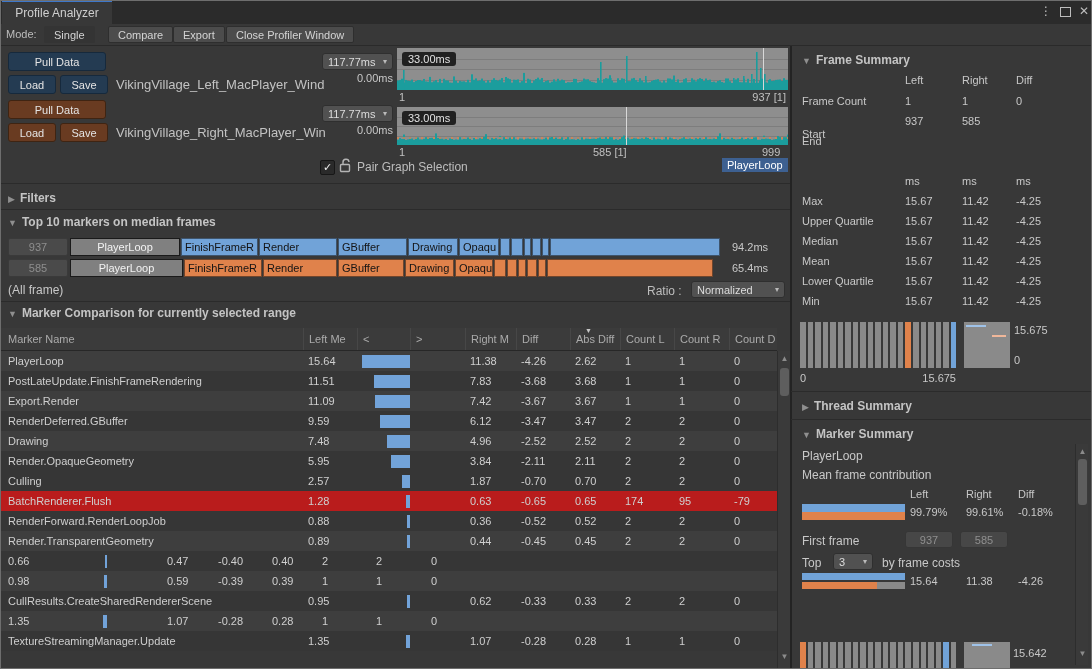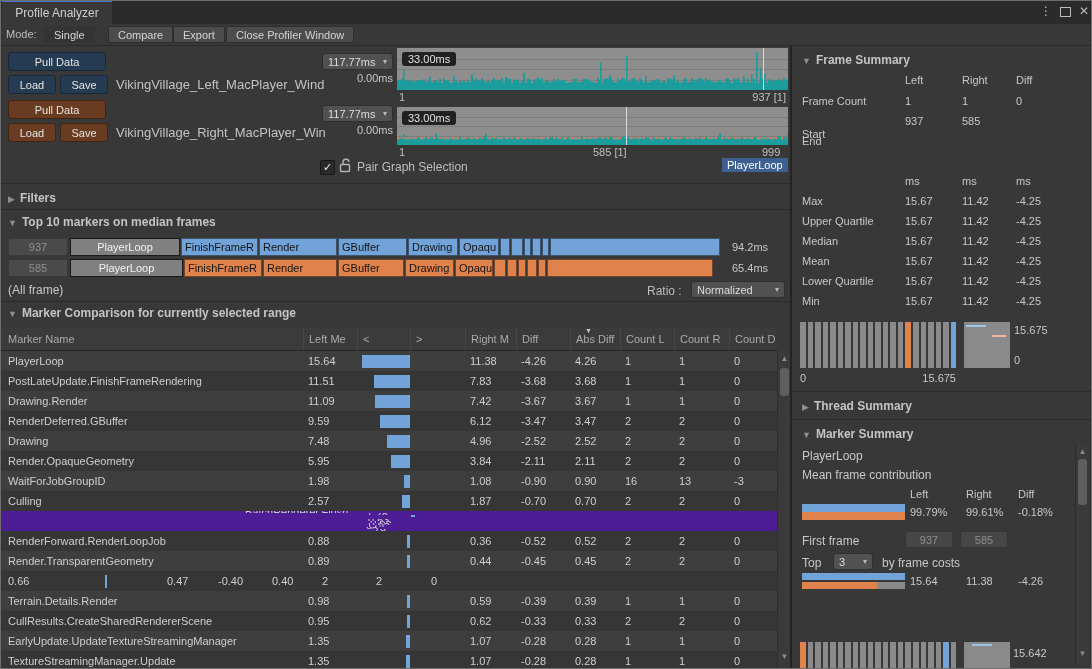--- a/index.html
+++ b/index.html
@@ -630,41 +630,41 @@
 <div class="cmp-body" id="cmp-body">
     <div class="row" style="background: rgb(62, 62, 62);">
       <div class="cell c-name">PlayerLoop</div>
       <div class="cell c-left">15.64</div>
       <div class="cell c-lt">
         <div class="bar" style="width: 49px;"></div>
       </div>
       <div class="cell c-gt"></div>
       <div class="cell c-right">11.38</div>
       <div class="cell c-diff">-4.26</div>
-      <div class="cell c-abs">4.26</div>
+      <div class="cell c-abs">2.62</div>
       <div class="cell c-cl">1</div>
       <div class="cell c-cr">1</div>
       <div class="cell c-cd">0</div>
     </div>
     <div class="row" style="background: rgb(54, 54, 54);">
       <div class="cell c-name">PostLateUpdate.FinishFrameRendering</div>
       <div class="cell c-left">11.51</div>
       <div class="cell c-lt">
         <div class="bar" style="width: 36px;"></div>
       </div>
       <div class="cell c-gt"></div>
       <div class="cell c-right">7.83</div>
       <div class="cell c-diff">-3.68</div>
       <div class="cell c-abs">3.68</div>
       <div class="cell c-cl">1</div>
       <div class="cell c-cr">1</div>
       <div class="cell c-cd">0</div>
     </div>
     <div class="row" style="background: rgb(62, 62, 62);">
-      <div class="cell c-name">Drawing.Render</div>
+      <div class="cell c-name">Export.Render</div>
       <div class="cell c-left">11.09</div>
       <div class="cell c-lt">
         <div class="bar" style="width: 35px;"></div>
       </div>
       <div class="cell c-gt"></div>
       <div class="cell c-right">7.42</div>
       <div class="cell c-diff">-3.67</div>
       <div class="cell c-abs">3.67</div>
       <div class="cell c-cl">1</div>
       <div class="cell c-cr">1</div>
@@ -705,49 +705,35 @@
         <div class="bar" style="width: 19px;"></div>
       </div>
       <div class="cell c-gt"></div>
       <div class="cell c-right">3.84</div>
       <div class="cell c-diff">-2.11</div>
       <div class="cell c-abs">2.11</div>
       <div class="cell c-cl">2</div>
       <div class="cell c-cr">2</div>
       <div class="cell c-cd">0</div>
     </div>
-    <div class="row" style="background: rgb(62, 62, 62);">
-      <div class="cell c-name">WaitForJobGroupID</div>
-      <div class="cell c-left">1.98</div>
-      <div class="cell c-lt">
-        <div class="bar" style="width: 6px;"></div>
-      </div>
-      <div class="cell c-gt"></div>
-      <div class="cell c-right">1.08</div>
-      <div class="cell c-diff">-0.90</div>
-      <div class="cell c-abs">0.90</div>
-      <div class="cell c-cl">16</div>
-      <div class="cell c-cr">13</div>
-      <div class="cell c-cd">-3</div>
-    </div>
     <div class="row" style="background: rgb(54, 54, 54);">
       <div class="cell c-name">Culling</div>
       <div class="cell c-left">2.57</div>
       <div class="cell c-lt">
         <div class="bar" style="width: 8px;"></div>
       </div>
       <div class="cell c-gt"></div>
       <div class="cell c-right">1.87</div>
       <div class="cell c-diff">-0.70</div>
       <div class="cell c-abs">0.70</div>
       <div class="cell c-cl">2</div>
       <div class="cell c-cr">2</div>
       <div class="cell c-cd">0</div>
     </div>
-    <div class="row" style="background: #4c1d95; flex-direction: column;">
+    <div class="row" style="background: #b91c1c;">
       <div class="cell c-name">BatchRenderer.Flush</div>
       <div class="cell c-left">1.28</div>
       <div class="cell c-lt">
         <div class="bar" style="width: 4px;"></div>
       </div>
       <div class="cell c-gt"></div>
       <div class="cell c-right">0.63</div>
       <div class="cell c-diff">-0.65</div>
       <div class="cell c-abs">0.65</div>
       <div class="cell c-cl">174</div>
@@ -789,21 +775,20 @@
       </div>
       <div class="cell c-gt"></div>
       <div class="cell c-right">0.47</div>
       <div class="cell c-diff">-0.40</div>
       <div class="cell c-abs">0.40</div>
       <div class="cell c-cl">2</div>
       <div class="cell c-cr">2</div>
       <div class="cell c-cd">0</div>
     </div>
     <div class="row" style="background: rgb(62, 62, 62);">
-      <div class="cell c-name">Terrain.Details.Render</div>
       <div class="cell c-left">0.98</div>
       <div class="cell c-lt">
         <div class="bar" style="width: 3px;"></div>
       </div>
       <div class="cell c-gt"></div>
       <div class="cell c-right">0.59</div>
       <div class="cell c-diff">-0.39</div>
       <div class="cell c-abs">0.39</div>
       <div class="cell c-cl">1</div>
       <div class="cell c-cr">1</div>
@@ -817,21 +802,20 @@
       </div>
       <div class="cell c-gt"></div>
       <div class="cell c-right">0.62</div>
       <div class="cell c-diff">-0.33</div>
       <div class="cell c-abs">0.33</div>
       <div class="cell c-cl">2</div>
       <div class="cell c-cr">2</div>
       <div class="cell c-cd">0</div>
     </div>
     <div class="row" style="background: rgb(62, 62, 62);">
-      <div class="cell c-name">EarlyUpdate.UpdateTextureStreamingManager</div>
       <div class="cell c-left">1.35</div>
       <div class="cell c-lt">
         <div class="bar" style="width: 4px;"></div>
       </div>
       <div class="cell c-gt"></div>
       <div class="cell c-right">1.07</div>
       <div class="cell c-diff">-0.28</div>
       <div class="cell c-abs">0.28</div>
       <div class="cell c-cl">1</div>
       <div class="cell c-cr">1</div>

